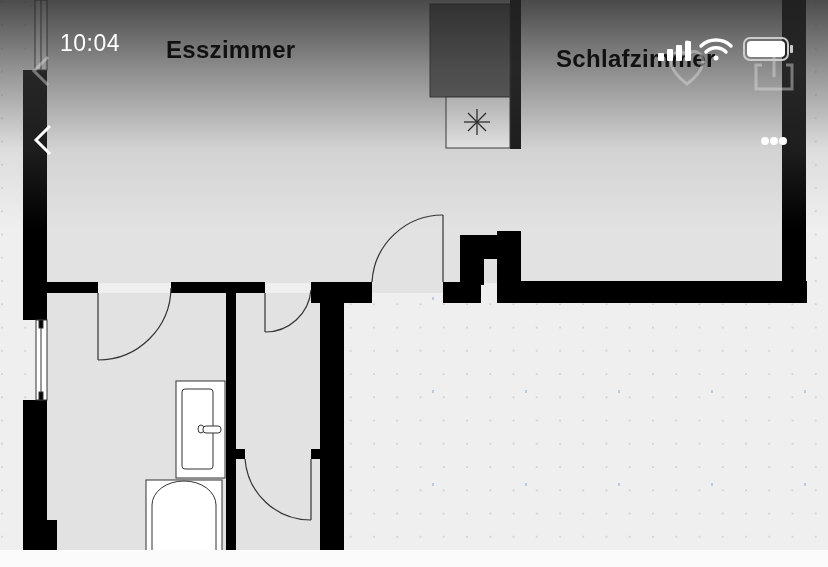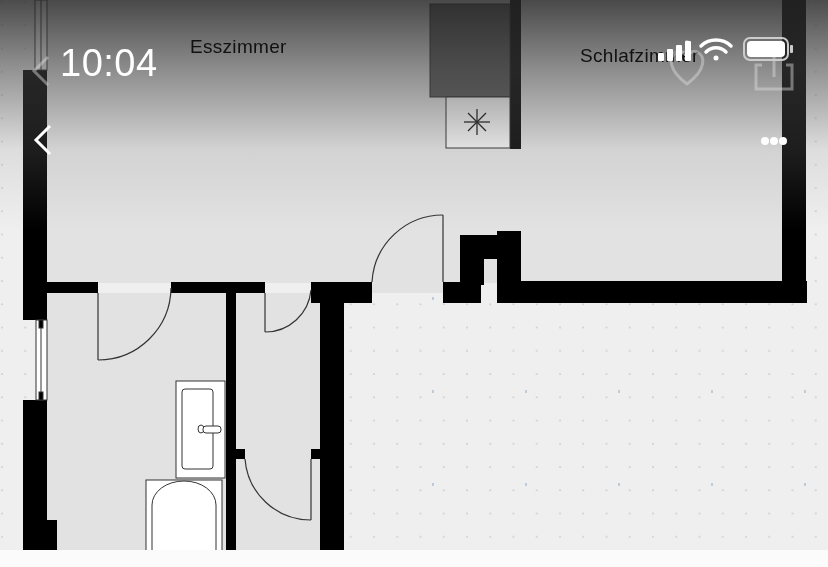--- a/index.html
+++ b/index.html
@@ -9,24 +9,24 @@
     font-family: "Liberation Sans", sans-serif;
   }
   .canvas { position: absolute; left: 0; top: 0; width: 828px; height: 550px; overflow: hidden; background: #efefef; }
   .canvas svg { position: absolute; left: 0; top: 0; }
   .bottom-strip { position: absolute; left: 0; top: 550px; width: 828px; height: 17px; background: #fbfbfb; }
   .top-shade {
     position: absolute; left: 0; top: 0; width: 828px; height: 230px; pointer-events: none;
     background: linear-gradient(to bottom, rgba(40,40,40,0.82) 0%, rgba(70,70,70,0.55) 30%, rgba(150,150,150,0.2) 65%, rgba(255,255,255,0) 100%);
   }
   .room-label {
-    position: absolute; font-weight: normal; color: #111; font-size: 19px; letter-spacing: 0.3px; margin-left: 24px;
+    position: absolute; font-weight: bold; color: #111; font-size: 24px; letter-spacing: 0.3px;
   }
   .status-time {
-    position: absolute; left: 60px; top: 30px; color: #fff; font-size: 38px; font-weight: normal; letter-spacing: 0.5px; margin-top: 12px;
+    position: absolute; left: 60px; top: 30px; color: #fff; font-size: 23px; font-weight: normal; letter-spacing: 0.5px;
   }
   .status-icons { position: absolute; left: 654px; top: 36px; width: 140px; height: 30px; }
   .ghost { position: absolute; opacity: 0.45; }
   .nav-back { position: absolute; left: 30px; top: 122px; width: 30px; height: 36px; cursor: pointer; }
   .nav-more { position: absolute; left: 756px; top: 132px; width: 36px; height: 18px; cursor: pointer; }
 </style>
 </head>
 <body>
 
 <div class="canvas">

